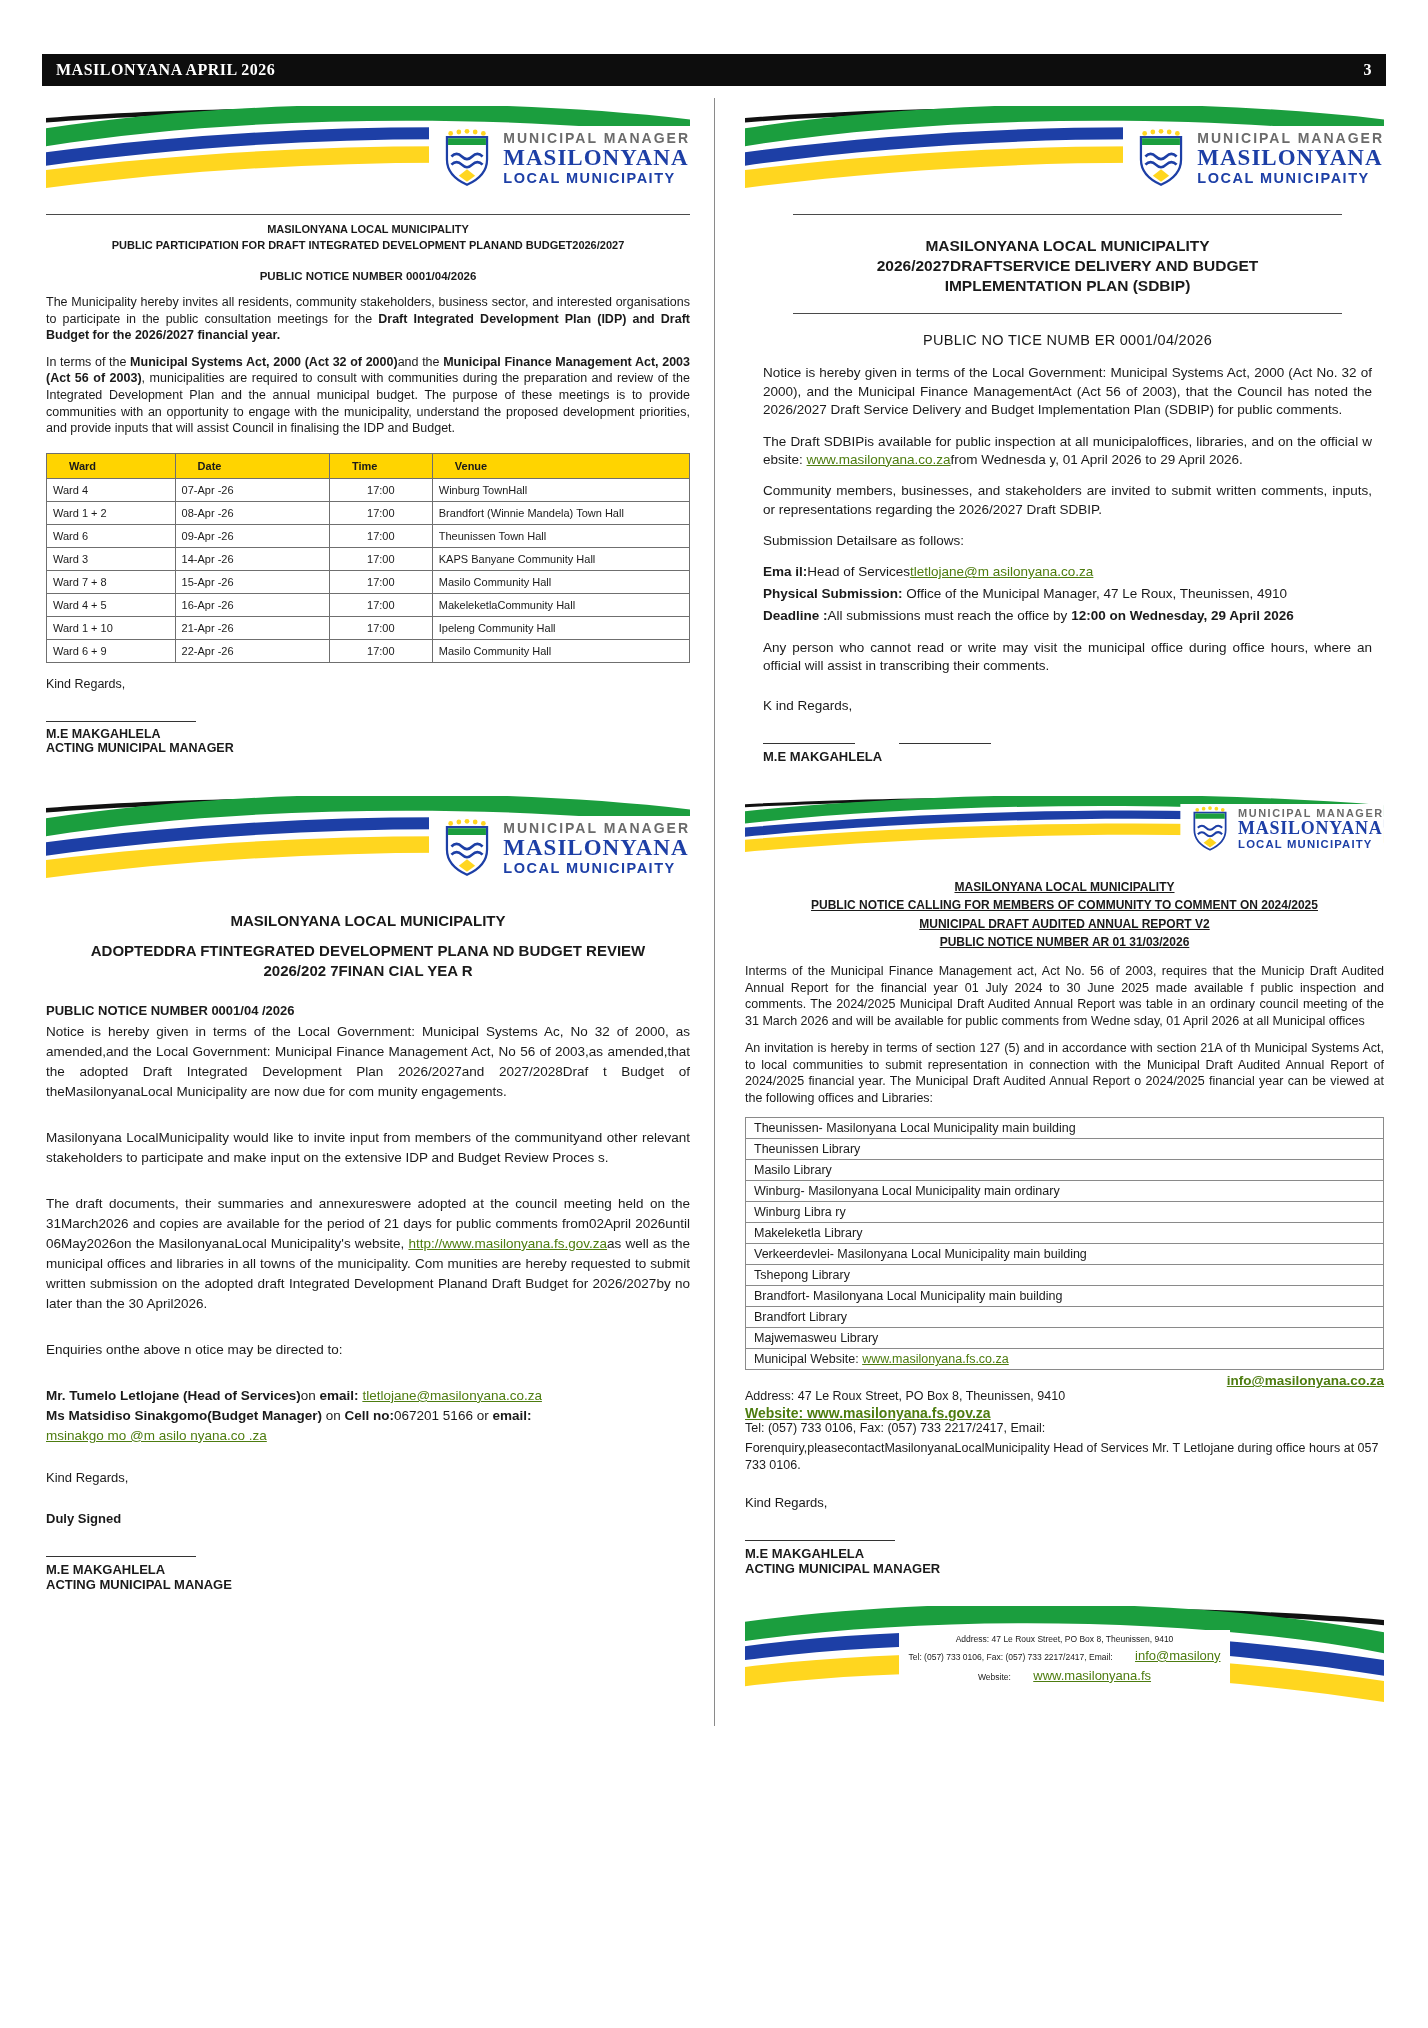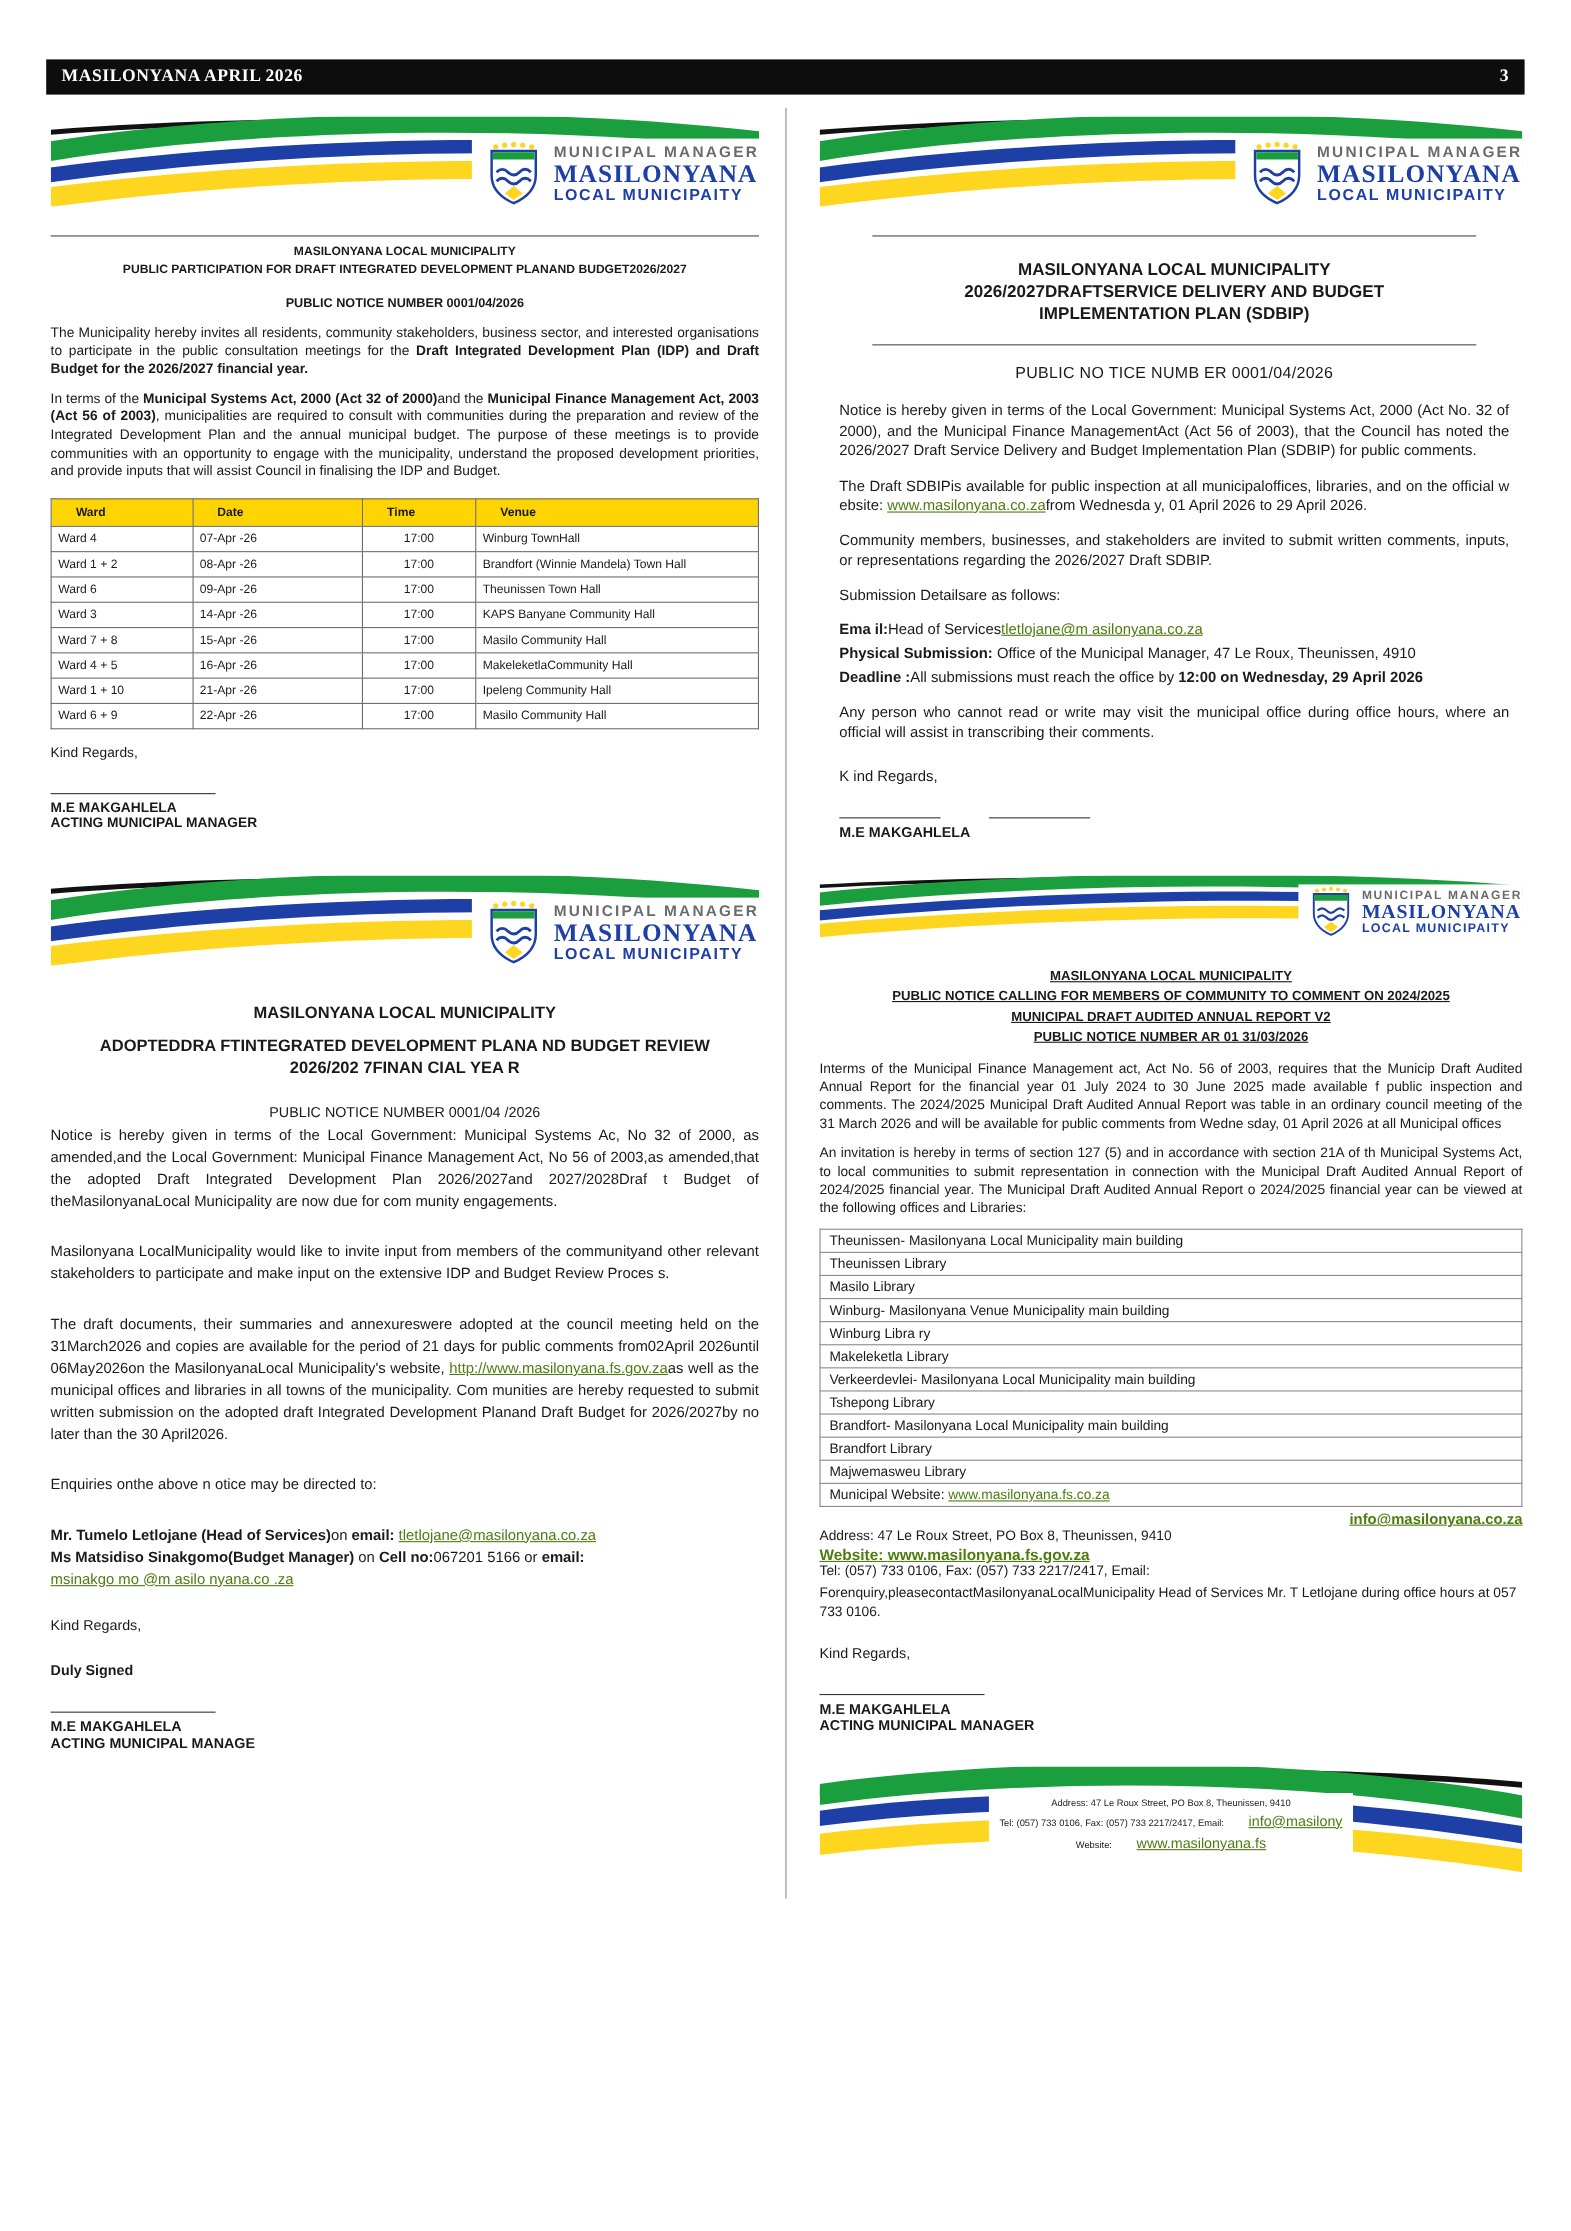--- a/index.html
+++ b/index.html
@@ -76,21 +76,21 @@
   .nno-lg { text-align: center; font-weight: normal; font-size: 14.5px; margin: 18px 0 16px; letter-spacing: 0.3px; }
   .body-md { font-size: 13.5px; line-height: 1.36; margin: 13px 0; text-align: justify; }
   .sub-line { font-size: 13.5px; line-height: 1.4; margin: 3px 0; }
 
   
   .lnk { color: #4d7c0f; text-decoration: underline; cursor: pointer; }
 
   
   .n3-org { text-align: center; font-weight: bold; font-size: 15px; margin-top: 16px; }
   .n3-ttl { text-align: center; font-weight: bold; font-size: 15px; line-height: 1.35; margin-top: 12px; }
-  .n3-nno { text-align: center; font-weight: normal; font-size: 13px; margin: 22px 0 2px; }
+  .n3-nno { text-align: left; font-weight: bold; font-size: 13px; margin: 22px 0 2px; }
   .body-lg { font-size: 13.5px; line-height: 1.48; margin: 12px 0; text-align: justify; }
   .body-lg.gap { margin-top: 26px; }
   .duly { font-weight: bold; font-size: 13px; margin-top: 26px; }
 
   
   .n4-head { text-align: center; font-weight: bold; font-size: 12px; text-decoration: underline; line-height: 1.55; }
   .body-xs { font-size: 12.5px; line-height: 1.32; text-align: justify; margin: 11px 0; }
   .loc-table { width: 100%; border-collapse: collapse; font-size: 12.5px; margin: 8px 0 12px; }
   .loc-table td { border: 1px solid #8a8a8a; padding: 3px 8px; height: 21px; }
 
@@ -366,21 +366,21 @@
           <tr>
               <td>Theunissen- Masilonyana Local Municipality main building</td>
             </tr>
           <tr>
               <td>Theunissen Library</td>
             </tr>
           <tr>
               <td>Masilo Library</td>
             </tr>
           <tr>
-              <td>Winburg- Masilonyana Venue Municipality main building</td>
+              <td>Winburg- Masilonyana Local Municipality main ordinary</td>
             </tr>
           <tr>
               <td>Winburg Libra ry</td>
             </tr>
           <tr>
               <td>Makeleketla Library</td>
             </tr>
           <tr>
               <td>Verkeerdevlei- Masilonyana Local Municipality main building</td>
             </tr>

